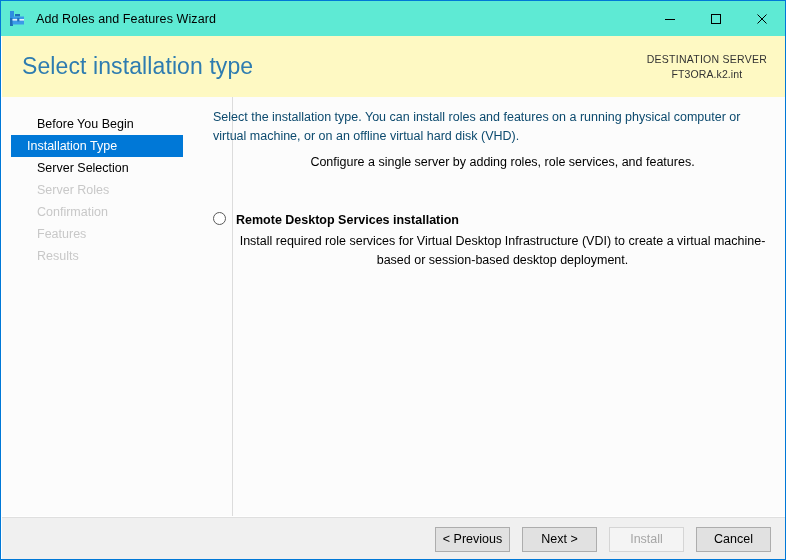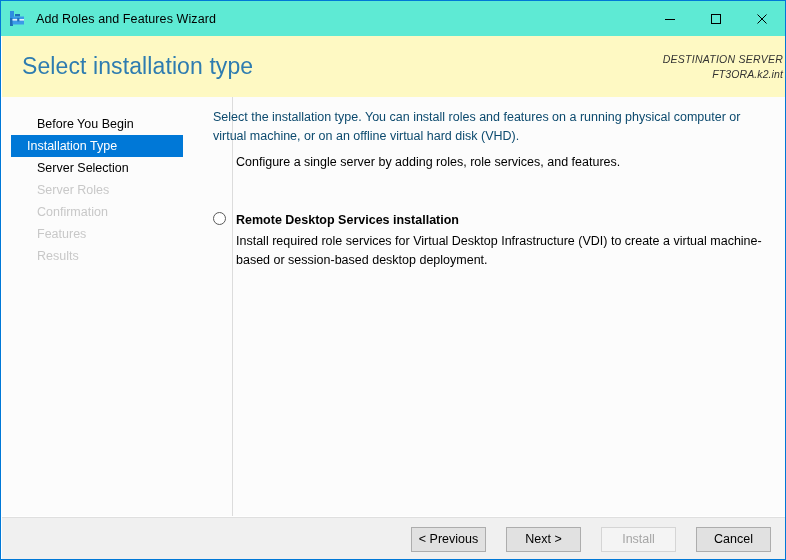--- a/index.html
+++ b/index.html
@@ -79,25 +79,24 @@
     left: 20px;
     top: 17px;
     font-size: 23px;
     font-weight: 400;
     color: #2e7cb0;
     letter-spacing: 0.1px;
     white-space: nowrap;
   }
   #dest-block {
     position: absolute;
-    right: 8px;
+    right: 24px;
     top: 17px;
-    text-align: right;
+    text-align: center;
     line-height: 13px;
-    font-style: italic;
   }
   #dest-label {
     font-size: 10.5px;
     color: #333333;
     letter-spacing: 0.25px;
     display: block;
   }
   #dest-server {
     font-size: 10.5px;
     color: #333333;
@@ -204,39 +203,40 @@
     line-height: 17px;
     display: inline-block;
   }
   .option-desc {
     margin-left: 23px;
     margin-top: 3px;
     font-size: 12.5px;
     color: #000000;
     line-height: 19px;
     width: 533px;
+    text-align: center;
   }
 
   
   #footer {
     position: absolute;
     left: 1px;
     top: 516px;
     width: 783px;
     height: 43px;
     background: #f0f0f0;
     border-top: 1px solid #dfdfdf;
     box-sizing: border-box;
   }
   #footer-buttons {
     position: absolute;
     right: 14px;
     top: 9px;
     display: flex;
-    gap: 20px;
+    gap: 12px;
   }
   .btn {
     width: 75px;
     height: 25px;
     font-family: "Liberation Sans", sans-serif;
     font-size: 12.5px;
     color: #000000;
     background: #e1e1e1;
     border: 1px solid #adadad;
     padding: 0;

